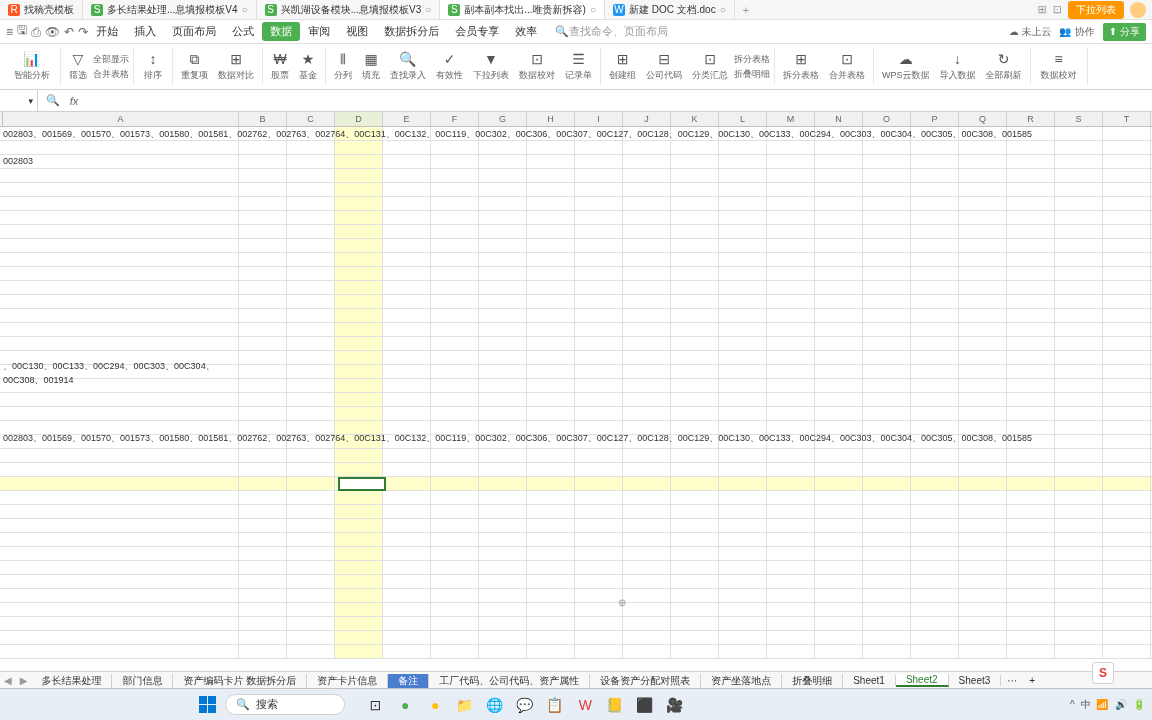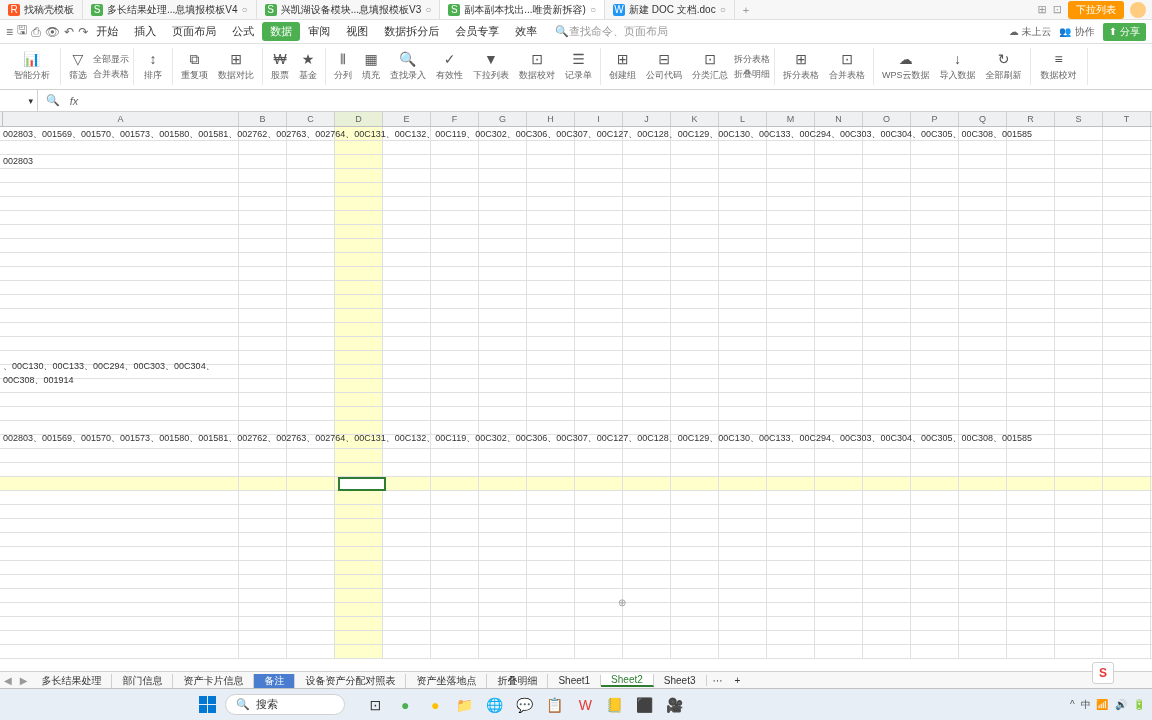--- a/index.html
+++ b/index.html
@@ -1171,22 +1171,24 @@
       <div style="position: absolute; left: 338px; top: 350px; width: 48px; height: 14px; border: 2px solid rgb(46, 125, 50); box-sizing: border-box; background: rgb(255, 255, 255);"></div>
       <div class="cursor-mark">⊕</div>
     </div>
 </div>
 
 <div class="sheet-bar">
   <div class="sheet-nav">◀</div>
   <div class="sheet-nav">▶</div>
   <div class="sheet-tab">多长结果处理</div>
   <div class="sheet-tab">部门信息</div>
+  <div class="sheet-tab">资产编码卡片 数据拆分后</div>
   <div class="sheet-tab">资产卡片信息</div>
   <div class="sheet-tab backup">备注</div>
+  <div class="sheet-tab">工厂代码、公司代码、资产属性</div>
   <div class="sheet-tab">设备资产分配对照表</div>
   <div class="sheet-tab">资产坐落地点</div>
   <div class="sheet-tab">折叠明细</div>
   <div class="sheet-tab">Sheet1</div>
   <div class="sheet-tab active">Sheet2</div>
   <div class="sheet-tab">Sheet3</div>
   <div class="sheet-more">⋯</div>
   <div class="sheet-more">+</div>
 </div>
 

